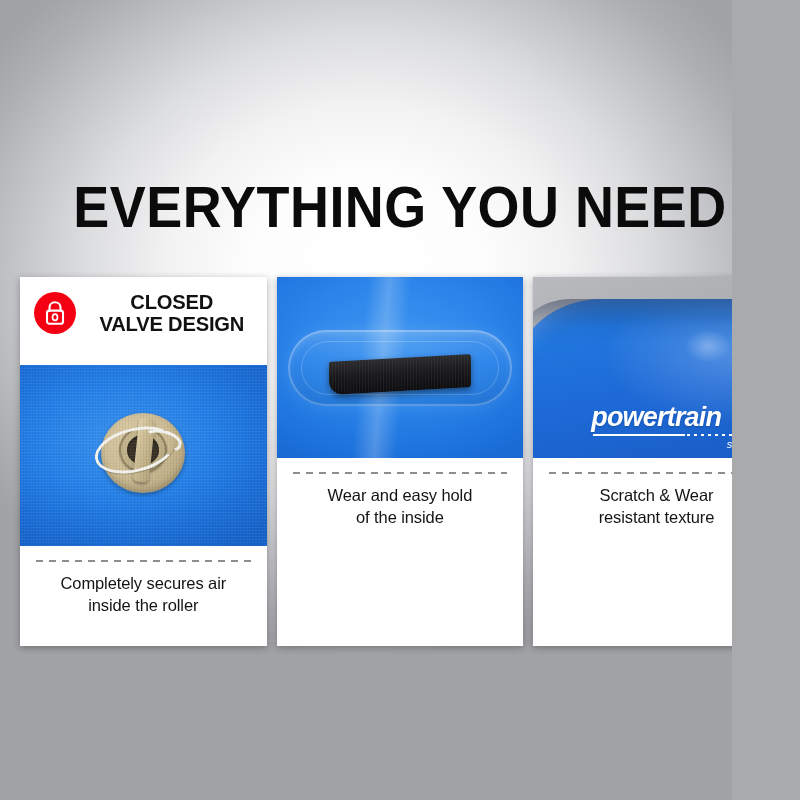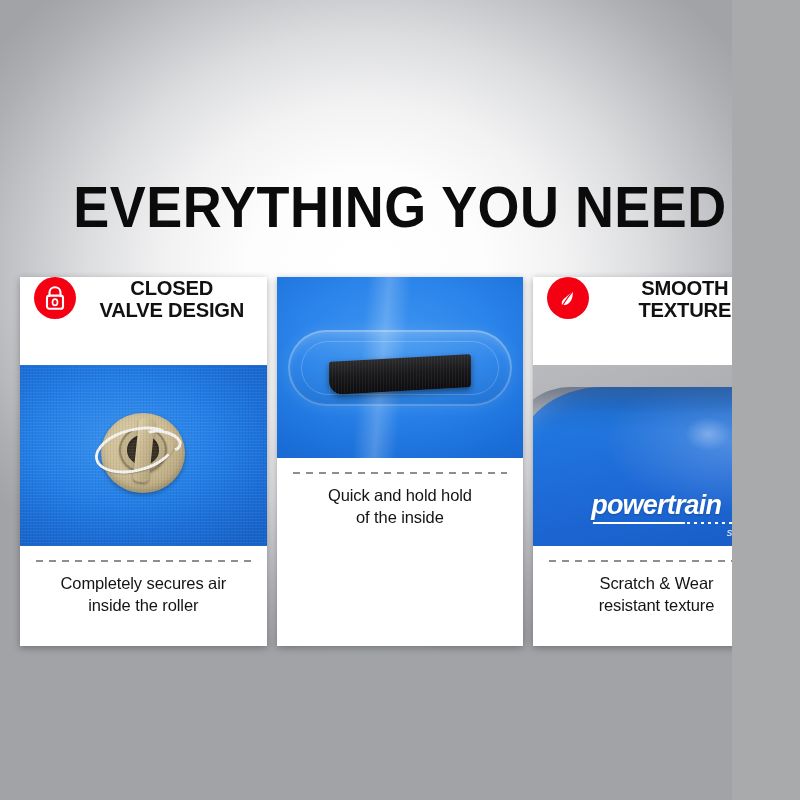--- a/index.html
+++ b/index.html
@@ -67,20 +67,21 @@
     box-shadow: 0 2px 7px rgba(40,40,45,0.38);
     display: flex;
     flex-direction: column;
     overflow: hidden;
   }
 
   
   .card-head {
     height: 88px;
     display: flex;
+    align-items: center;
     padding: 0 8px 16px 14px;
     box-sizing: border-box;
     flex: 0 0 auto;
   }
   .badge {
     width: 42px;
     height: 42px;
     flex: 0 0 42px;
     border-radius: 50%;
     background: #f50012;
@@ -389,39 +390,27 @@
       <div class="photo ph-handle">
         <div class="handle-sheen"></div>
         <div class="handle-oval"></div>
         <div class="handle-oval2"></div>
         <div class="handle-strap"></div>
       </div>
 
       <div class="card-foot">
         <div class="dash-rule"></div>
         <div class="caption">
-          <span>Quick and hold hold</span>
+          <span>Wear and easy hold</span>
           <span class="l2">of the inside</span>
         </div>
       </div>
     </div>
 
     <div class="card">
-      <div class="card-head">
-        <span class="badge">
-          <svg width="24" height="24" viewBox="0 0 24 24" fill="none">
-            <path d="M16.8 5.2C16.8 5.2 17.4 12.0 14.0 16.0C11.2 19.3 7.4 19.6 6.3 18.6C5.2 17.6 5.8 14.4 8.6 12.2C12.0 9.5 16.8 5.2 16.8 5.2Z" fill="#ffffff"></path>
-            <path d="M16.6 5.4C14.0 8.6 11.2 12.4 9.2 15.4C7.9 17.3 7.2 18.5 7.2 18.5" stroke="#f50012" stroke-width="1.1" stroke-linecap="round"></path>
-          </svg>
-        </span>
-        <div class="head-title">
-          <span>SMOOTH</span>
-          <span class="l2">TEXTURE</span>
-        </div>
-      </div>
 
       <div class="photo ph-roller">
         <div class="roller-body"></div>
         <div class="roller-top-shade"></div>
         <div class="roller-hilite"></div>
         <div class="logo">
           <div class="logo-word">powertrain</div>
           <div class="logo-rule">
             <span class="solid"></span>
             <span class="dots"></span>

